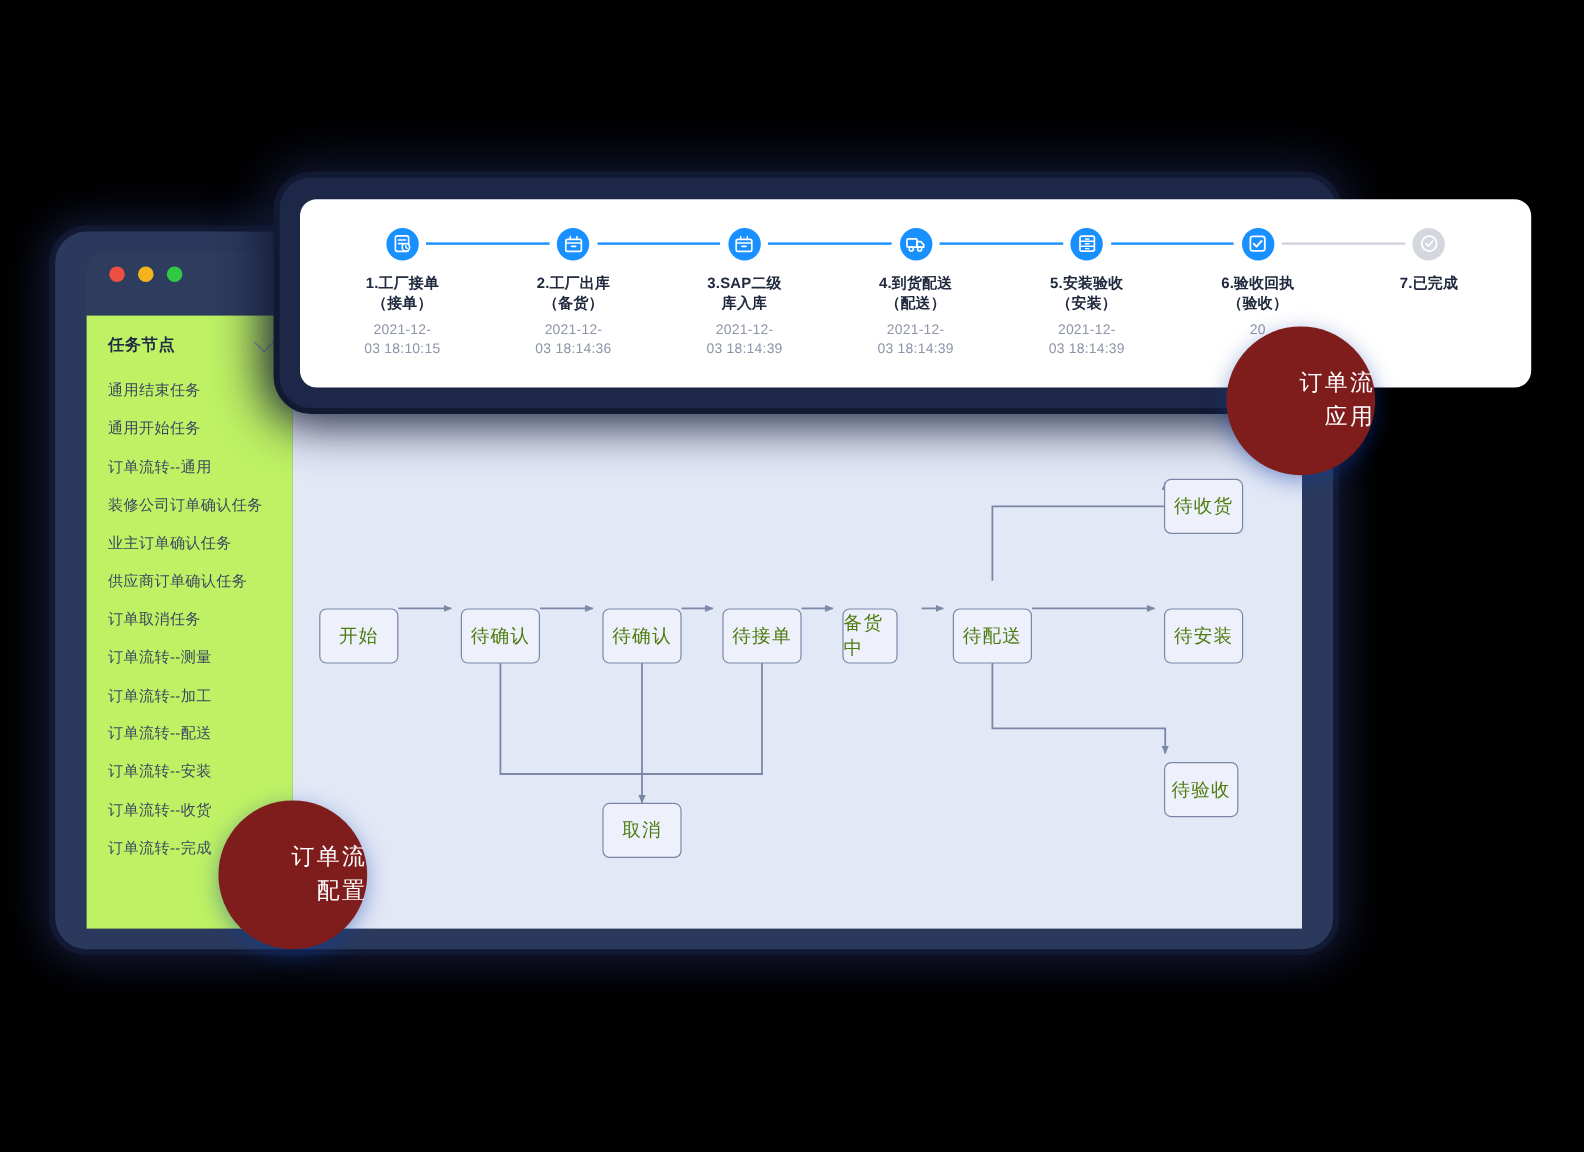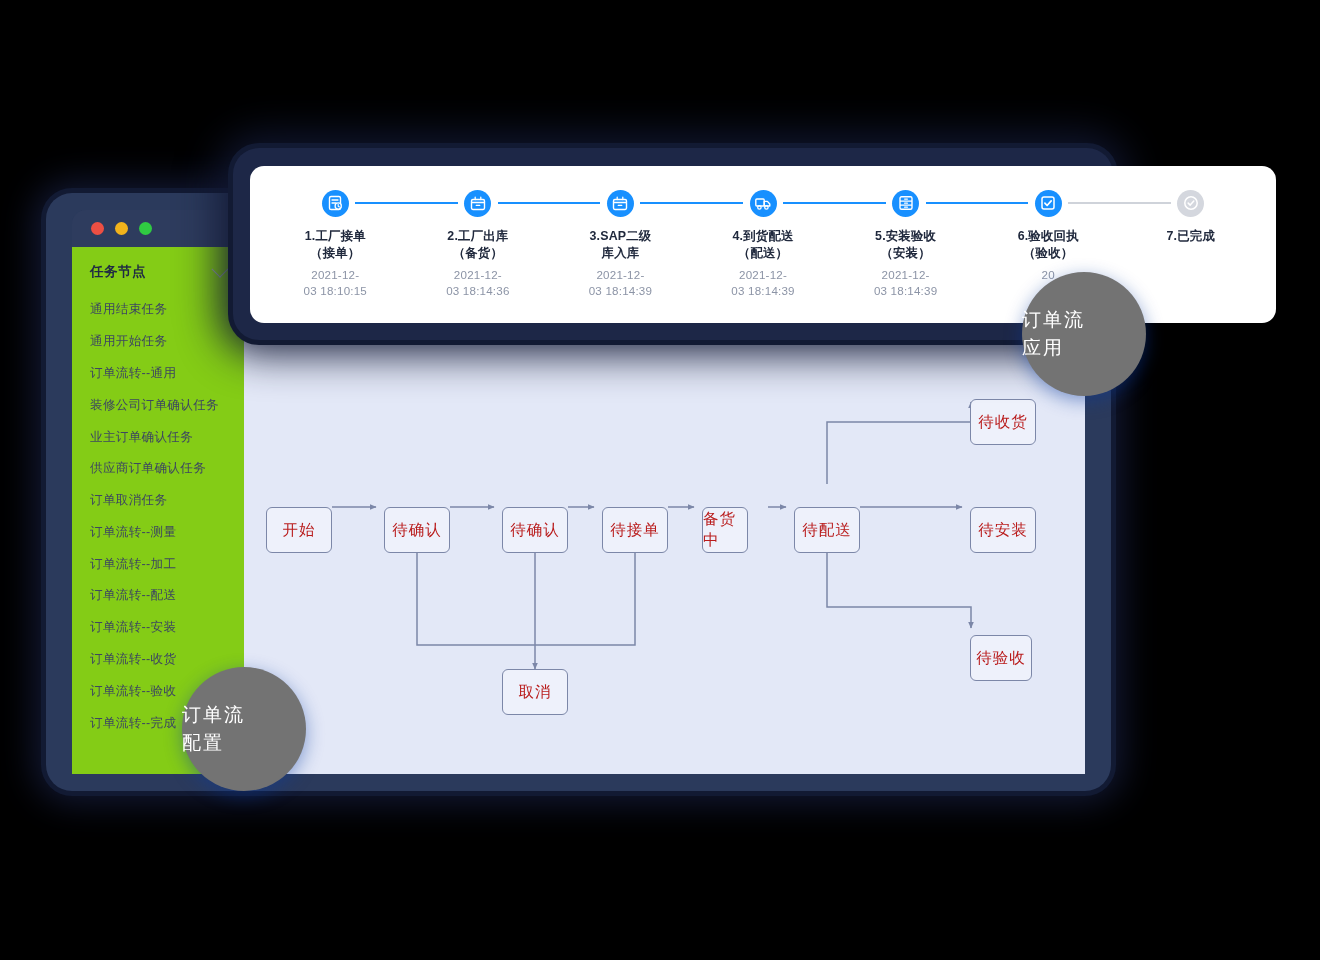--- a/index.html
+++ b/index.html
@@ -18,36 +18,36 @@
     background:#2e3c5e;border-radius:14px 14px 0 0;overflow:hidden;
   }
   .titlebar{height:37px;background:#2e3c5e;border-radius:14px 14px 0 0;
     display:flex;align-items:center;padding-left:19px;gap:11px;}
   .dot{width:13px;height:13px;border-radius:50%;}
   .dot.red{background:#ed4f43;}
   .dot.yellow{background:#f2b31c;}
   .dot.green{background:#30ca42;}
 
   .body-row{display:flex;height:527px;}
-  .sidebar{width:172px;background:#84cc16;flex:0 0 172px;overflow:hidden;}
+  .sidebar{width:172px;background:#bef264;flex:0 0 172px;overflow:hidden;margin-top:16px;}
   .side-head{display:flex;align-items:center;justify-content:space-between;
     padding:16px 18px 13px 18px;}
   .side-head .t{font-size:13.5px;font-weight:bold;color:#1f2a44;letter-spacing:.5px;}
   .chev{width:11px;height:11px;border-right:1.6px solid #9aa2b4;
     border-bottom:1.6px solid #9aa2b4;transform:rotate(45deg) translate(-2px,-2px);}
   .side-list{padding:0 0 0 0;}
   .side-item{font-size:12.6px;color:#3d4760;padding:7.4px 18px;
     white-space:nowrap;letter-spacing:.3px;}
   .canvas{flex:1;background:#e3e8f7;position:relative;}
 
   
   .flow{position:absolute;inset:0;}
   .node{position:absolute;background:#eef1fb;border:1.4px solid #7c87a8;
     border-radius:6px;display:flex;align-items:center;justify-content:center;
-    font-size:15.5px;color:#b91c1c;letter-spacing:1px;box-sizing:border-box;}
+    font-size:15.5px;color:#4d7c0f;letter-spacing:1px;box-sizing:border-box;}
 
   
   .front-window{
     position:absolute;left:233px;top:148px;width:880px;height:192px;
     background:#1d2747;border-radius:26px;
     box-shadow:0 0 0 5px #121a33, 0 0 40px 14px rgba(18,24,52,.95);
   }
   .front-inner{
     position:absolute;left:17px;top:18px;width:1026px;height:157px;
     background:#fff;border-radius:14px;overflow:hidden;
@@ -60,22 +60,22 @@
   .circ.done{background:#d4d7de;}
   .circ svg{display:block;}
   .connector{position:absolute;top:14px;height:2px;background:#1890ff;z-index:1;}
   .connector.gray{background:#cfd3da;}
   .step .label{margin-top:10px;font-size:12.4px;font-weight:bold;color:#20293d;
     text-align:center;line-height:17px;letter-spacing:.2px;}
   .step .time{margin-top:5px;font-size:11.6px;color:#8c94a6;text-align:center;
     line-height:16px;letter-spacing:.2px;}
 
   
-  .badge{position:absolute;border-radius:50%;background:#737373;color:#fff;
-    display:flex;flex-direction:column;align-items:flex-start;justify-content:center;
+  .badge{position:absolute;border-radius:50%;background:#7f1d1d;color:#fff;
+    display:flex;flex-direction:column;align-items:flex-end;justify-content:center;
     font-size:19px;line-height:28px;letter-spacing:2px;
     box-shadow:0 5px 18px rgba(10,60,160,.45);}
   .badge span{display:block;}
   #badge-app{left:1022px;top:272px;width:124px;height:124px;}
   #badge-cfg{left:182px;top:667px;width:124px;height:124px;}
 </style>
 </head>
 <body>
 
 <div class="stage">
@@ -102,21 +102,20 @@
               <div class="side-item">订单流转--通用</div>
               <div class="side-item">装修公司订单确认任务</div>
               <div class="side-item">业主订单确认任务</div>
               <div class="side-item">供应商订单确认任务</div>
               <div class="side-item">订单取消任务</div>
               <div class="side-item">订单流转--测量</div>
               <div class="side-item">订单流转--加工</div>
               <div class="side-item">订单流转--配送</div>
               <div class="side-item">订单流转--安装</div>
               <div class="side-item">订单流转--收货</div>
-              <div class="side-item">订单流转--验收</div>
               <div class="side-item">订单流转--完成</div>
             </div>
         </div>
 
         <div class="canvas">
           <svg class="flow" width="841" height="527" viewBox="0 0 841 527">
             <defs>
               <marker id="ar" markerWidth="7" markerHeight="7" refX="6.4" refY="3" orient="auto" markerUnits="userSpaceOnUse">
                 <path d="M0,0 L7,3 L0,6 z" fill="#7c87a8"></path>
               </marker>

